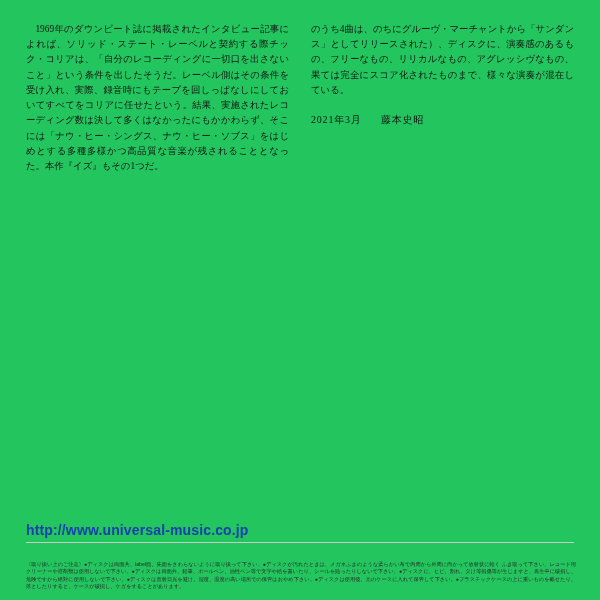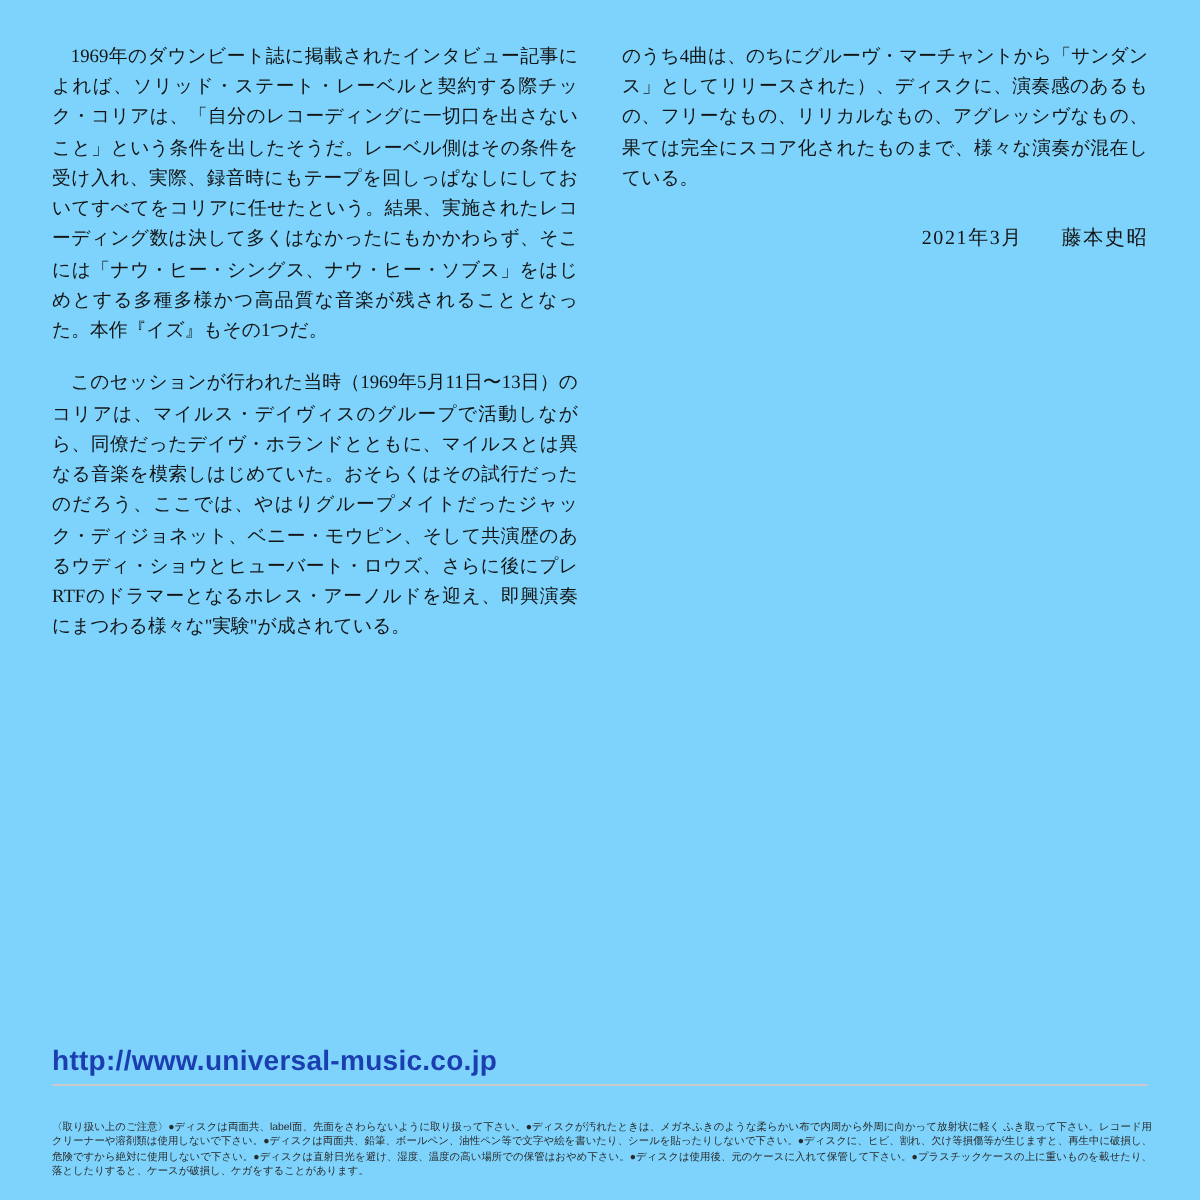--- a/index.html
+++ b/index.html
@@ -13,21 +13,21 @@
     font-family: "Liberation Serif", "DejaVu Serif", serif;
     color: #1a1a1a;
     overflow: hidden;
   }
   .page {
     position: relative;
     width: 600px;
     height: 600px;
     box-sizing: border-box;
     padding: 22px 26px 0 26px;
-    background: #7dd3fc;
+    background: #22c55e;
   }
   .columns {
     display: flex;
     gap: 22px;
     height: 465px;
   }
   .col {
     width: 266px;
     font-size: 9.4px;
     line-height: 1.62;
@@ -36,21 +36,21 @@
   }
   .col p {
     margin: 0 0 11px 0;
     text-indent: 1em;
   }
   .col p.noindent {
     text-indent: 0;
   }
   .signature {
     margin-top: 14px;
-    text-align: right;
+    text-align: left;
     font-size: 10px;
     letter-spacing: 0.08em;
     color: #141414;
   }
   .sig-date {
     margin-right: 16px;
   }
   .url-bar {
     position: absolute;
     left: 26px;
@@ -86,21 +86,20 @@
 </style>
 </head>
 <body>
 
 <div class="page">
 
   <div class="columns">
 
     <div class="col">
       <p>1969年のダウンビート誌に掲載されたインタビュー記事によれば、ソリッド・ステート・レーベルと契約する際チック・コリアは、「自分のレコーディングに一切口を出さないこと」という条件を出したそうだ。レーベル側はその条件を受け入れ、実際、録音時にもテープを回しっぱなしにしておいてすべてをコリアに任せたという。結果、実施されたレコーディング数は決して多くはなかったにもかかわらず、そこには「ナウ・ヒー・シングス、ナウ・ヒー・ソブス」をはじめとする多種多様かつ高品質な音楽が残されることとなった。本作『イズ』もその1つだ。</p>
-      <p>このセッションが行われた当時（1969年5月11日〜13日）のコリアは、マイルス・デイヴィスのグループで活動しながら、同僚だったデイヴ・ホランドとともに、マイルスとは異なる音楽を模索しはじめていた。おそらくはその試行だったのだろう、ここでは、やはりグループメイトだったジャック・ディジョネット、ベニー・モウピン、そして共演歴のあるウディ・ショウとヒューバート・ロウズ、さらに後にプレRTFのドラマーとなるホレス・アーノルドを迎え、即興演奏にまつわる様々な"実験"が成されている。</p>
     </div>
 
     <div class="col">
       <p class="noindent">のうち4曲は、のちにグルーヴ・マーチャントから「サンダンス」としてリリースされた）、ディスクに、演奏感のあるもの、フリーなもの、リリカルなもの、アグレッシヴなもの、果ては完全にスコア化されたものまで、様々な演奏が混在している。</p>
 
       <div class="signature">
         <span class="sig-date">2021年3月</span>
         <span>藤本史昭</span>
       </div>
     </div>

